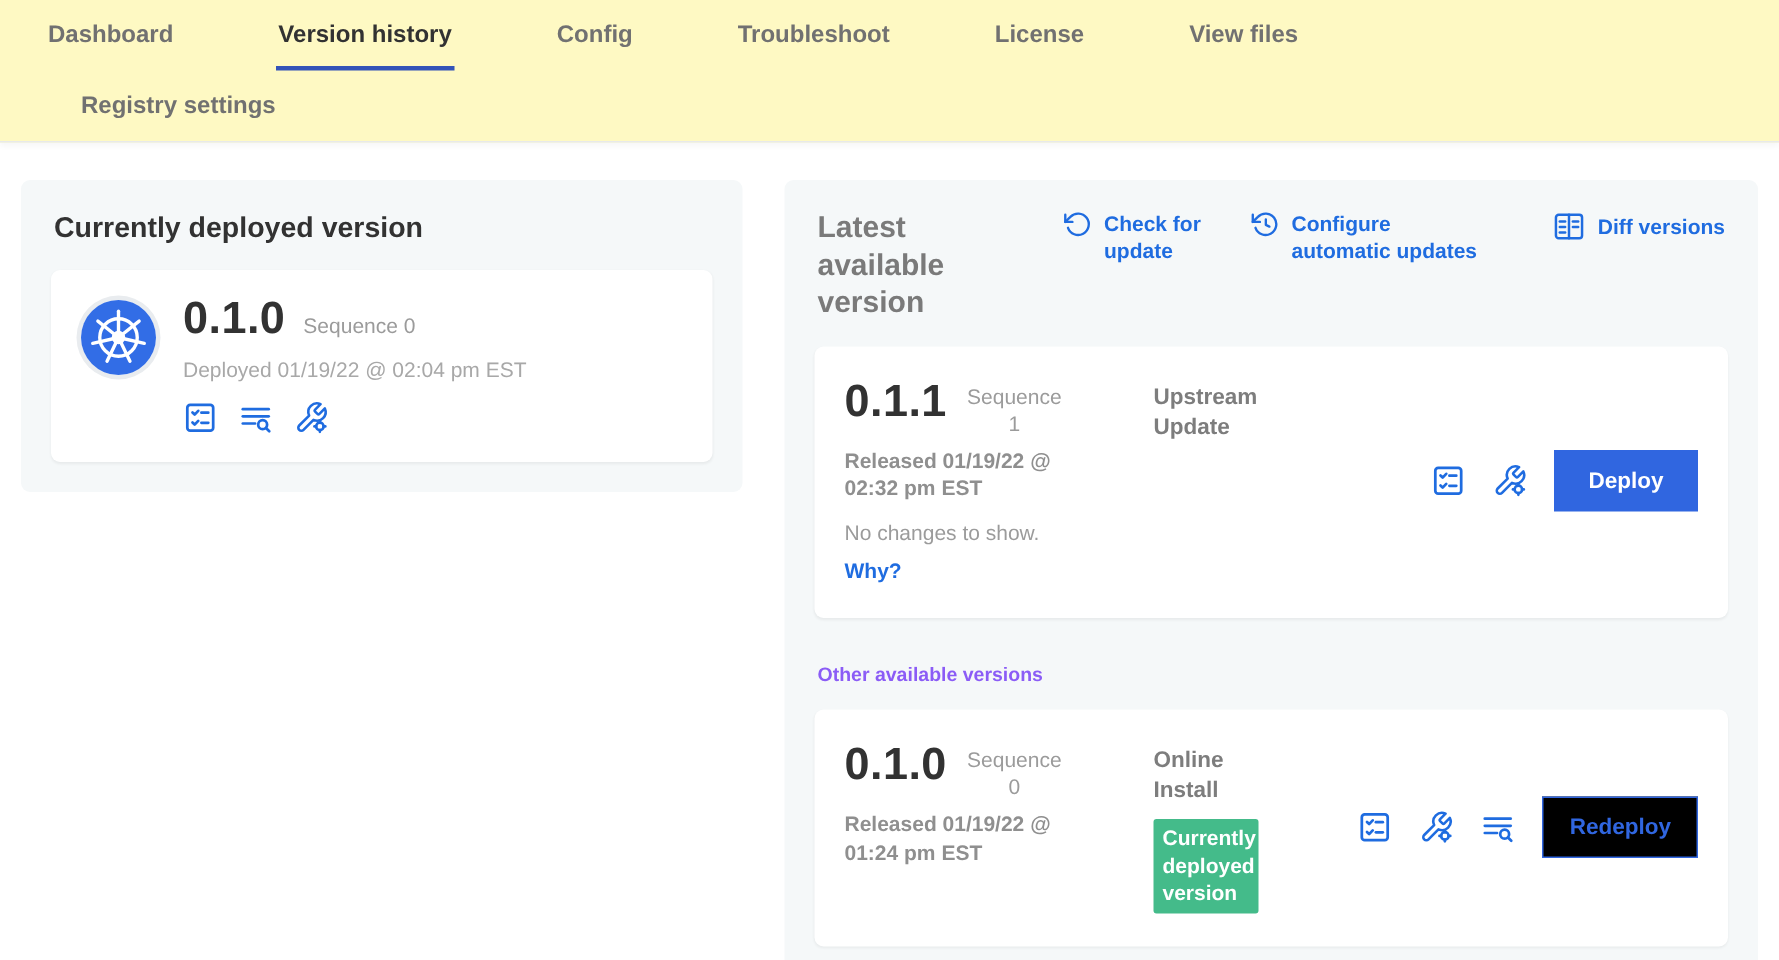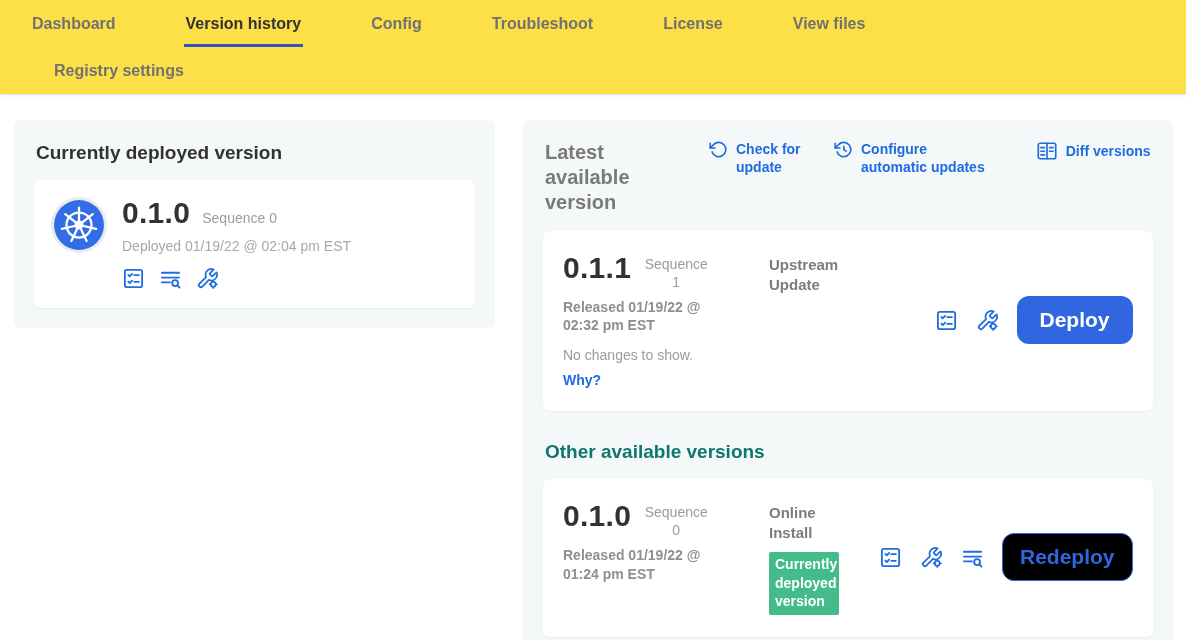--- a/index.html
+++ b/index.html
@@ -1,20 +1,20 @@
 <!DOCTYPE html>
 <html style="--link-blue: #1f6ce0; --button-blue: #3066e0; --badge-green: #44bb8a; --k8s-blue: #326de6; --underline-blue: #3353b8;"><head>
 <meta charset="utf-8">
 <style>
   * { margin:0; padding:0; box-sizing:border-box; }
   html,body { width:1186px; height:640px; overflow:hidden; background:#fff;
     font-family:"Liberation Sans","DejaVu Sans",sans-serif; color:#323232; }
 
   
-  .topnav { background:#fde047; padding-left:30px; border-bottom:1px solid #e7e9ea;
+  .topnav { background:#fef9c3; padding-left:30px; border-bottom:1px solid #e7e9ea;
     box-shadow:0 2px 4px rgba(0,0,0,.04); }
   .nav-row { display:flex; align-items:flex-end; }
   .nav-row.second { padding-left:22px; }
   .tab { padding:15px 2px 11px; margin-right:66px; font-size:16px; font-weight:700;
     color:#717171; cursor:pointer; border-bottom:3px solid transparent; white-space:nowrap; }
   .tab.active { color:#323232; border-bottom-color:var(--underline-blue,#3353b8); }
 
   
   .content { display:flex; gap:28px; padding:25px 14px 0; align-items:flex-start; }
   .panel { background:#f5f8f9; border-radius:6px; padding:20px; }
@@ -46,26 +46,26 @@
   
   .version-card { display:flex; gap:18px; padding:20px 20px 22px; margin-top:16px; }
   .vc-col1 { width:188px; flex:none; }
   .vc-seq { width:70px; margin-left:10px; color:#9b9b9b; font-size:14px; line-height:1.25; align-self:flex-start; padding-top:5px;text-align:center; }
   .released { color:#8f8f8f; font-weight:700; font-size:14px; margin-top:7px; max-width:165px; line-height:1.3; }
   .no-changes { color:#9b9b9b; font-size:14px; margin-top:13px; }
   .why-link { color:var(--link-blue,#1f6ce0); font-weight:700; font-size:14px; margin-top:9px; cursor:pointer; display:inline-block; }
   .vc-source { width:92px; flex:none; color:#7d7d7d; font-weight:700; font-size:15px; line-height:1.3; padding-top:4px; }
   .vc-actions { margin-left:auto; display:flex; align-items:center; gap:18px; align-self:center;
     color:var(--link-blue,#1f6ce0); }
-  .btn { font-family:inherit; font-weight:700; font-size:21px; border-radius:12px; cursor:pointer; }
+  .btn { font-family:inherit; font-weight:700; font-size:15px; border-radius:0; cursor:pointer; }
   .btn-primary { background:var(--button-blue,#3066e0); color:#fff; border:none; padding:12px 23px; }
   .btn-secondary { background:#000000; color:var(--button-blue,#3066e0);
     border:1.5px solid var(--button-blue,#3066e0); padding:11px 17px; }
 
-  .other-title { font-size:19px; font-weight:700; color:#0f766e; margin:30px 2px 0; }
+  .other-title { font-size:13px; font-weight:700; color:#8b5cf6; margin:30px 2px 0; }
 
   .badge { display:inline-block; width:70px; margin-top:10px; background:var(--badge-green,#44bb8a);
     color:#fff; font-weight:700; font-size:14px; line-height:1.32; padding:3px 6px 4px; border-radius:2px; }
 
   svg { display:block; }
 </style>
 </head>
 <body>
 
 <nav class="topnav">

